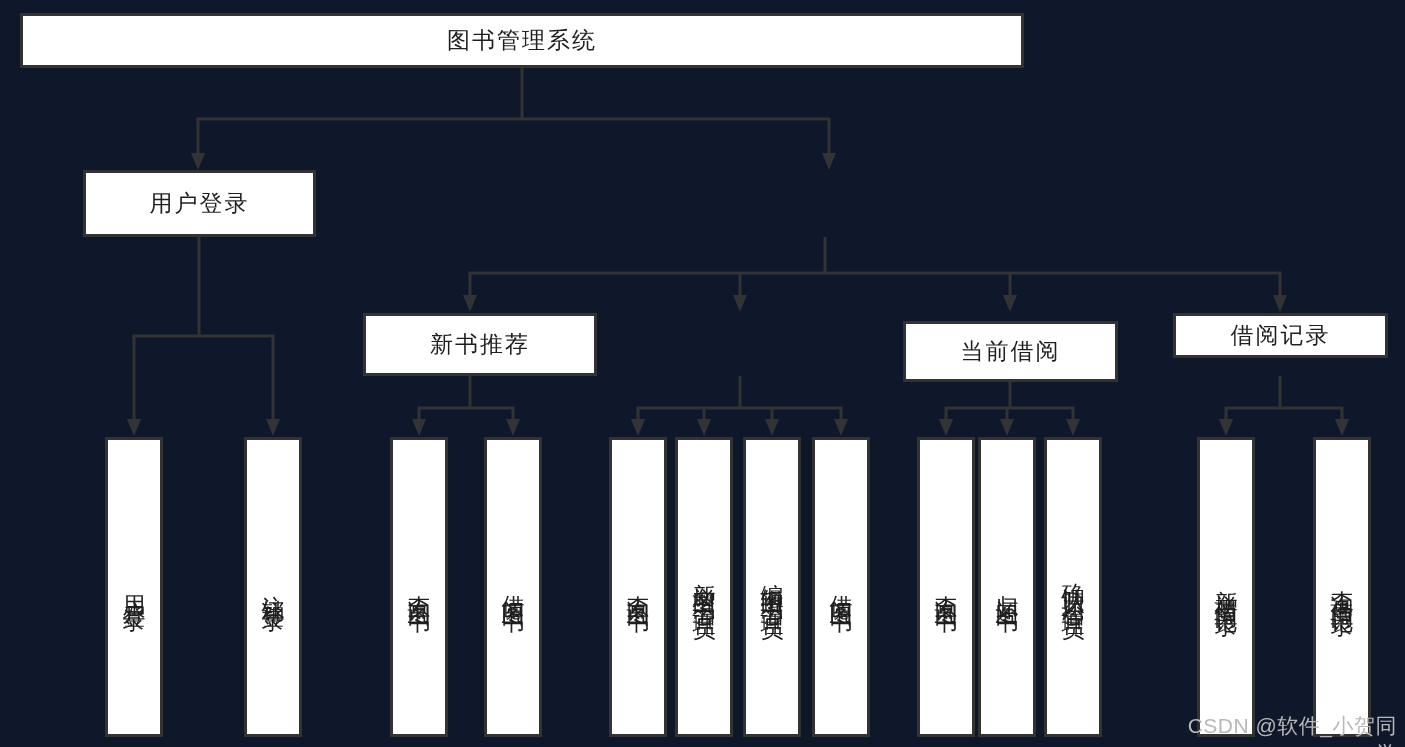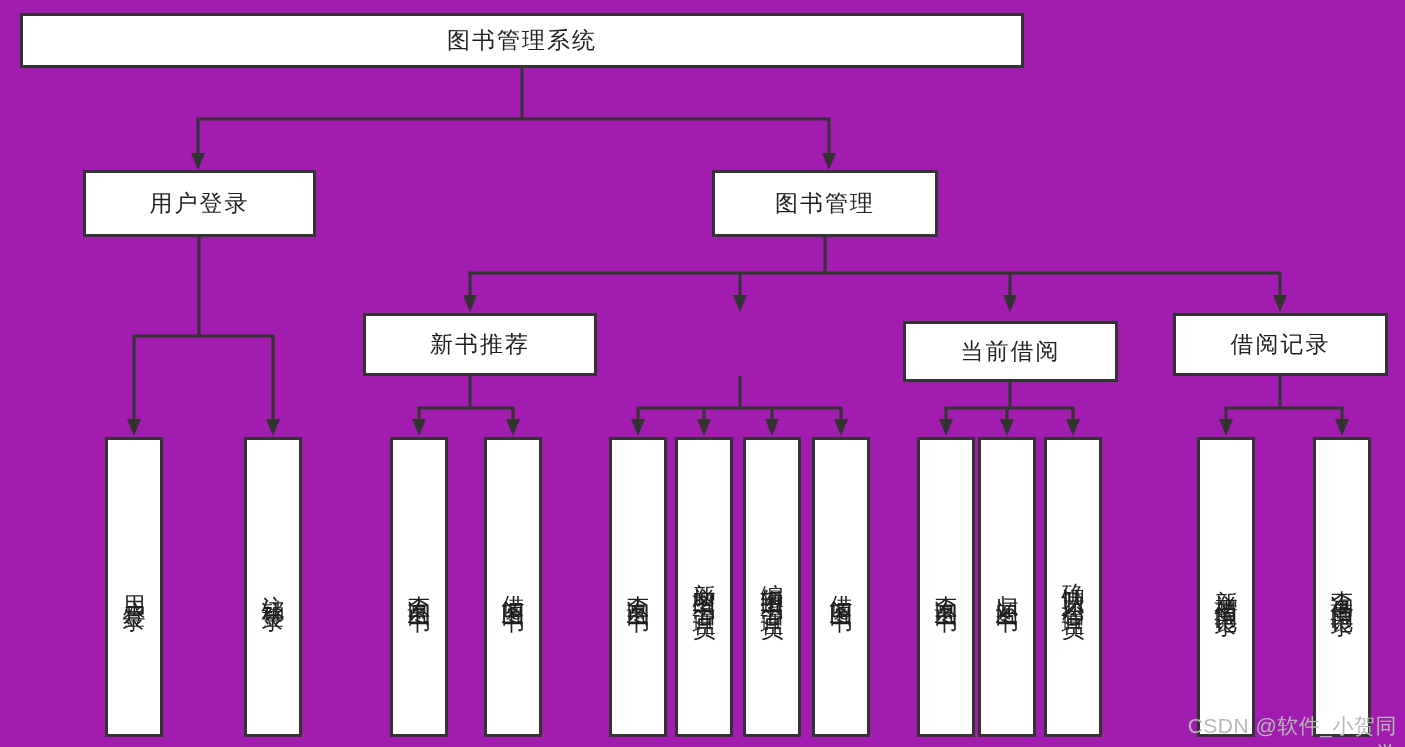--- a/index.html
+++ b/index.html
@@ -1,19 +1,19 @@
 <!DOCTYPE html>
 <html><head>
 <meta charset="utf-8">
 <style>
   html,body{margin:0;padding:0;background:#ffffff;}
   .stage{
     position:relative;
     width:1405px;height:747px;
-    background:#a21caf;
+    background:#0f172a;
     font-family:"Liberation Sans", sans-serif;
     overflow:hidden;
   }
   .wires{position:absolute;left:0;top:0;width:1405px;height:747px;}
   .node{
     position:absolute;
     box-sizing:border-box;
     border:3px solid #333333;
     background:#ffffff;
     display:flex;
@@ -93,25 +93,24 @@
       <path d="M1000 419 L1014 419 L1007 436 Z"></path>
       <path d="M1066 419 L1080 419 L1073 436 Z"></path>
       <path d="M1219 419 L1233 419 L1226 436 Z"></path>
       <path d="M1335 419 L1349 419 L1342 436 Z"></path>
     </g>
   </svg>
 
   <div class="node" style="left:20px;top:13px;width:1004px;height:55px">图书管理系统</div>
 
   <div class="node" style="left:83px;top:170px;width:233px;height:67px">用户登录</div>
-  <div class="node" style="left:712px;top:170px;width:226px;height:67px">图书管理</div>
 
   <div class="node" style="left:363px;top:313px;width:234px;height:63px">新书推荐</div>
   <div class="node" style="left:903px;top:321px;width:215px;height:61px">当前借阅</div>
-  <div class="node" style="left:1173px;top:313px;width:215px;height:63px">借阅记录</div>
+  <div class="node" style="left:1173px;top:313px;width:215px;height:45px">借阅记录</div>
 
   <div class="node v" style="left:105px;top:437px;width:58px;height:300px">用户登录</div>
   <div class="node v" style="left:244px;top:437px;width:58px;height:300px">注销登录</div>
 
   <div class="node v" style="left:390px;top:437px;width:58px;height:300px">查询图书</div>
   <div class="node v" style="left:484px;top:437px;width:58px;height:300px">借阅图书</div>
 
   <div class="node v" style="left:609px;top:437px;width:58px;height:300px">查询图书</div>
   <div class="node v" style="left:675px;top:437px;width:58px;height:300px">新增图书（管理员）</div>
   <div class="node v" style="left:743px;top:437px;width:58px;height:300px">编辑图书（管理员）</div>

